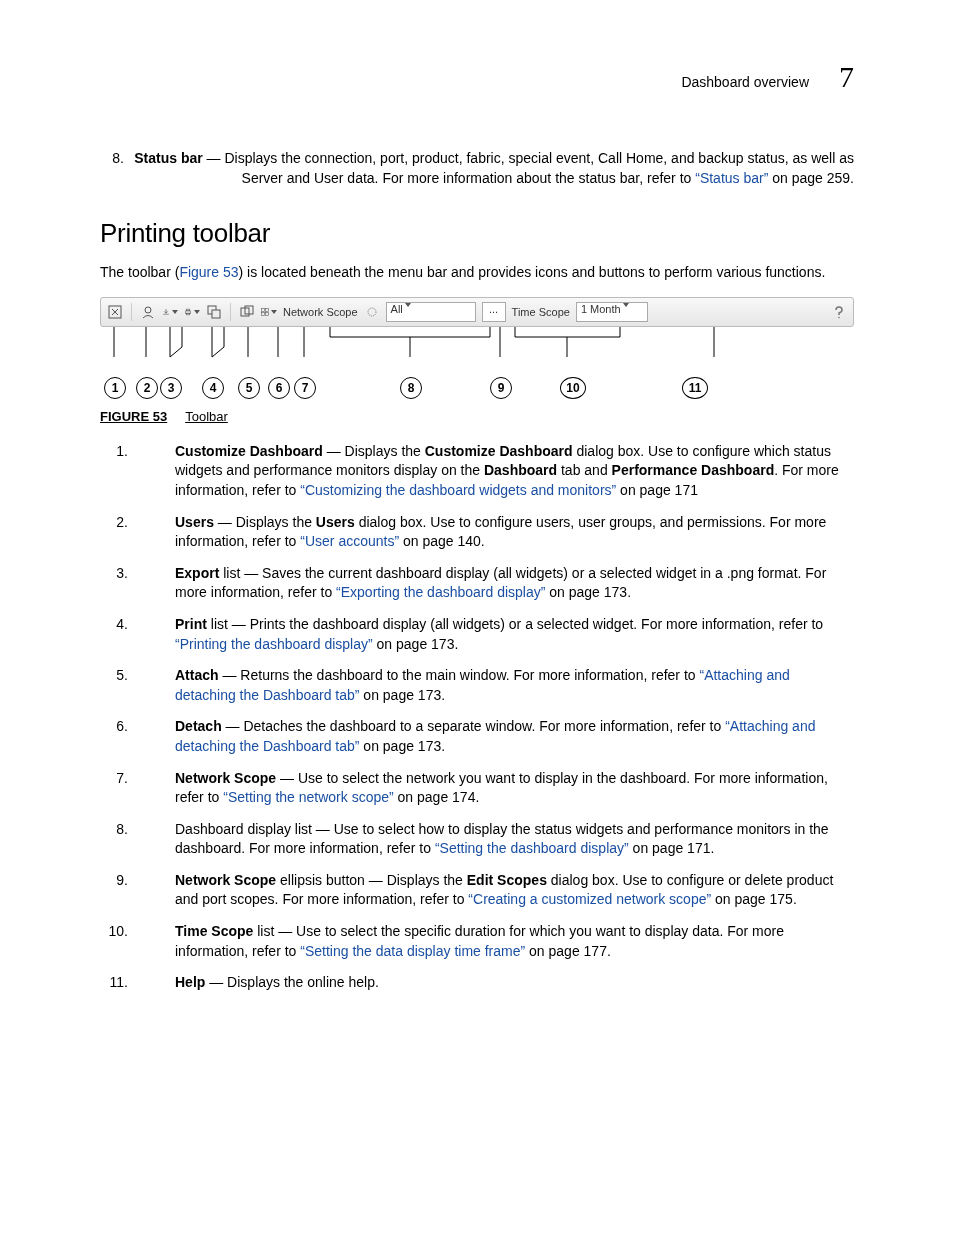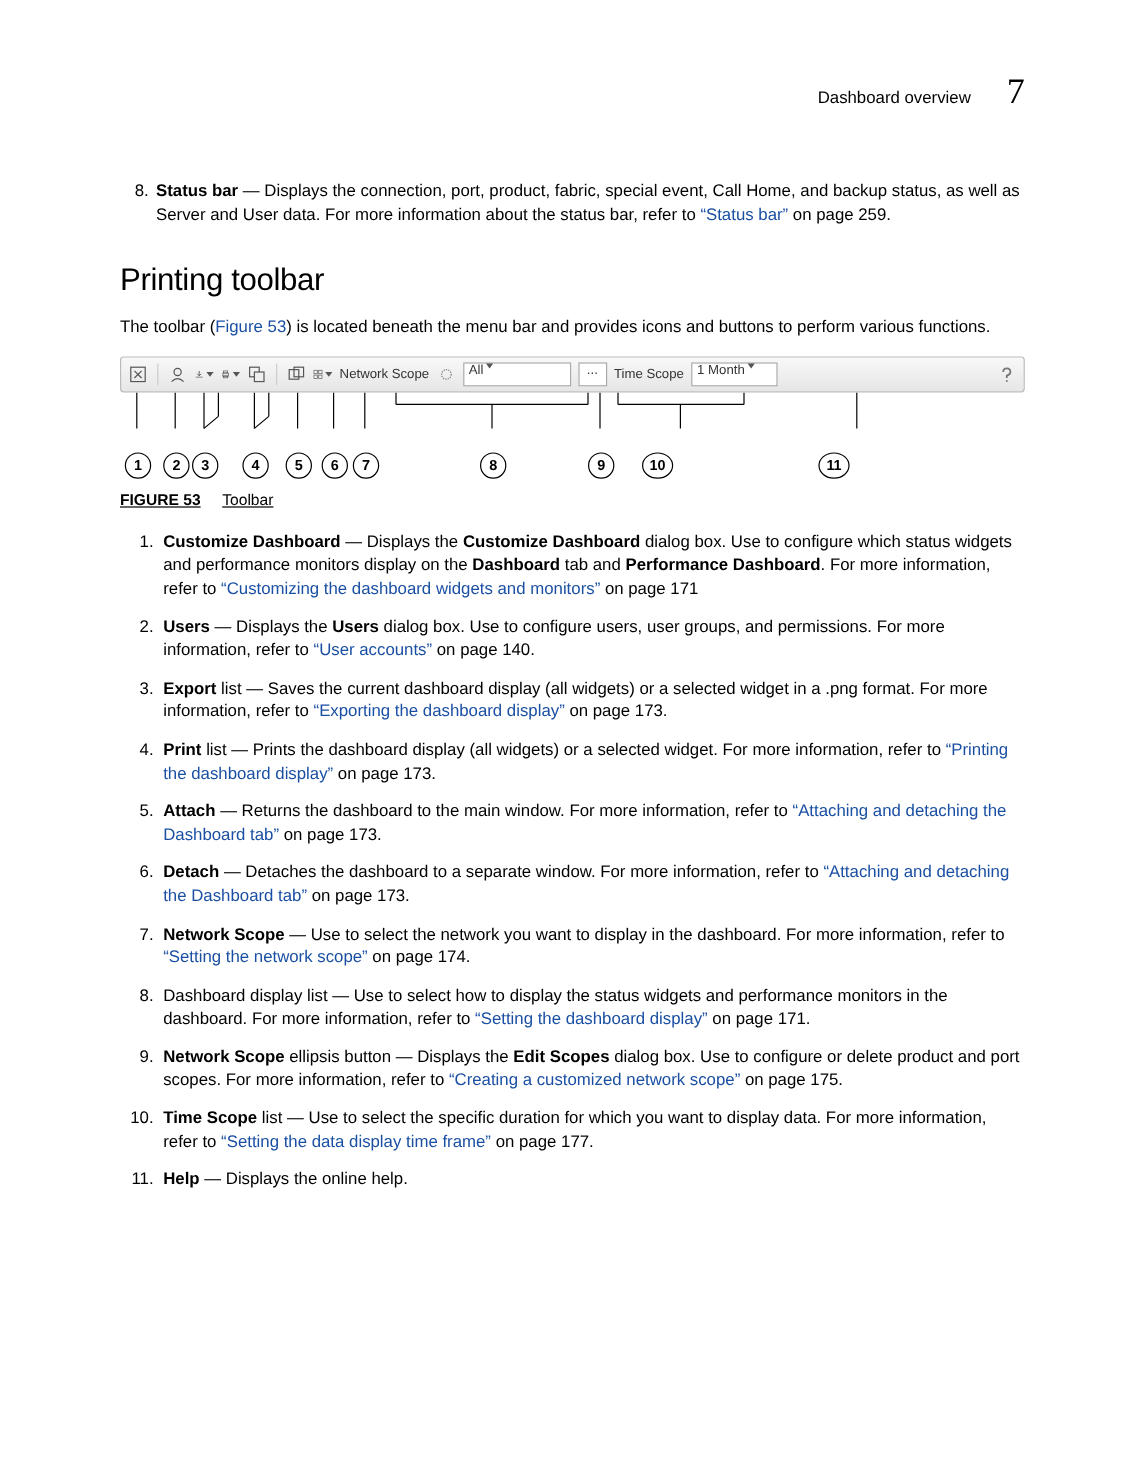--- a/index.html
+++ b/index.html
@@ -41,20 +41,21 @@
     display: flex;
     line-height: 1.4;
   }
   .ol-outer .num {
     flex: 0 0 24px;
     text-align: right;
     padding-right: 6px;
   }
   .ol-outer .body {
     flex: 1;
+    text-align: right;
   }
   h2.section {
     font-family: Arial, Helvetica, sans-serif;
     font-weight: normal;
     font-size: 26px;
     margin: 0 0 14px 0;
     color: #000;
     letter-spacing: -0.3px;
   }
   .para {
@@ -145,21 +146,21 @@
   .item-list > li {
     display: flex;
     margin-bottom: 12px;
     line-height: 1.4;
   }
   .item-list .num {
     flex: 0 0 28px;
     text-align: right;
     padding-right: 8px;
   }
-  .item-list .body { flex: 1; }
+  .item-list .body { flex: 1; margin-left: 39px; }
 </style>
 </head>
 <body>
 
 <div class="page">
 
   <div class="header-row">
     <span class="header-title">Dashboard overview</span>
     <span class="header-num">7</span>
   </div>
@@ -285,21 +286,21 @@
     <div class="legend-row">
       <span class="circle" style="left:4px">1</span>
       <span class="circle" style="left:36px">2</span>
       <span class="circle" style="left:60px">3</span>
       <span class="circle" style="left:102px">4</span>
       <span class="circle" style="left:138px">5</span>
       <span class="circle" style="left:168px">6</span>
       <span class="circle" style="left:194px">7</span>
       <span class="circle" style="left:300px">8</span>
       <span class="circle" style="left:390px">9</span>
-      <span class="circle" style="left:435px;width:24px">10</span>
+      <span class="circle" style="left:460px;width:24px">10</span>
       <span class="circle" style="left:582px;width:24px">11</span>
     </div>
 
     <div class="fig-caption">
       <span class="label">FIGURE 53</span><span>Toolbar</span>
     </div>
   </div>
 
 
   <ol class="item-list" id="item-list">

